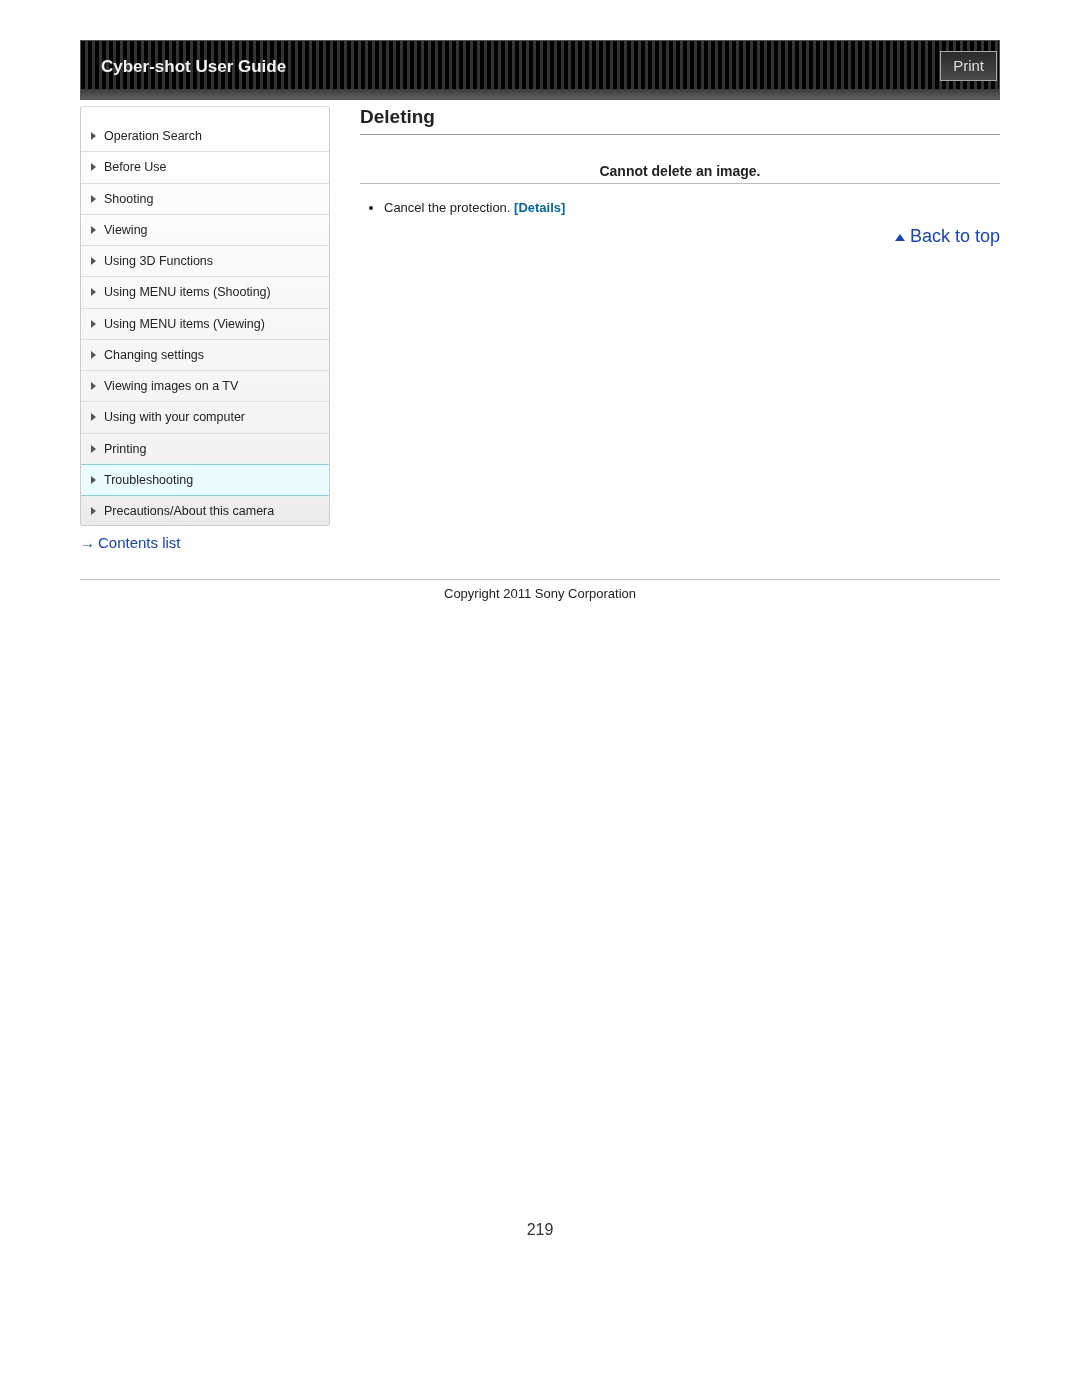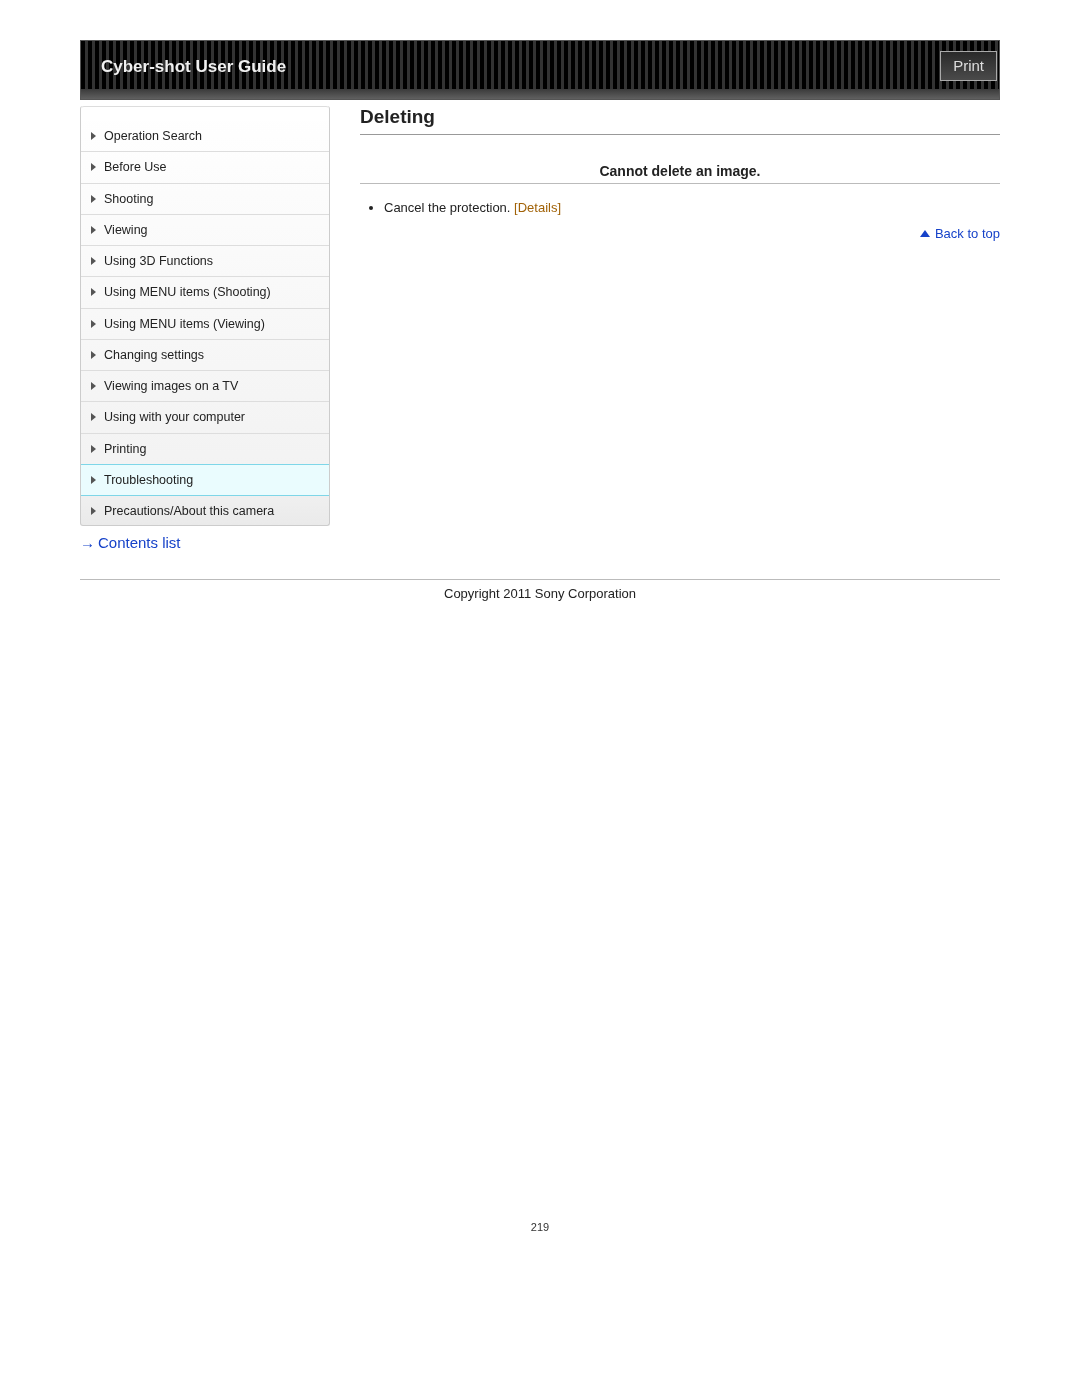--- a/index.html
+++ b/index.html
@@ -144,24 +144,24 @@
     text-align: center;
   }
   ul.bul {
     margin: 0 0 8px 0;
     padding-left: 24px;
   }
   ul.bul li {
     font-size: 13px;
     line-height: 1.5;
   }
-  .details-link { color: #a16207; cursor: pointer; }
+  .details-link { color: #0369a1; cursor: pointer; font-weight: bold; }
   .back-to-top {
     text-align: right;
-    font-size: 13px;
+    font-size: 18px;
     color: #1642c9;
     margin-top: 6px;
     cursor: pointer;
   }
   .back-to-top .tri {
     display: inline-block;
     width: 0; height: 0;
     border-left: 5px solid transparent;
     border-right: 5px solid transparent;
     border-bottom: 7px solid #1642c9;
@@ -171,21 +171,21 @@
   .footer-sep {
     border-top: 1px solid #bbb;
     margin-top: 28px;
     padding-top: 6px;
     text-align: center;
     font-size: 13px;
     color: #222;
   }
   .page-num {
     text-align: center;
-    font-size: 11px;
+    font-size: 16px;
     color: #333;
     margin-top: 620px;
     padding-bottom: 20px;
   }
 </style>
 </head>
 <body>
 
 <div class="page">
 

